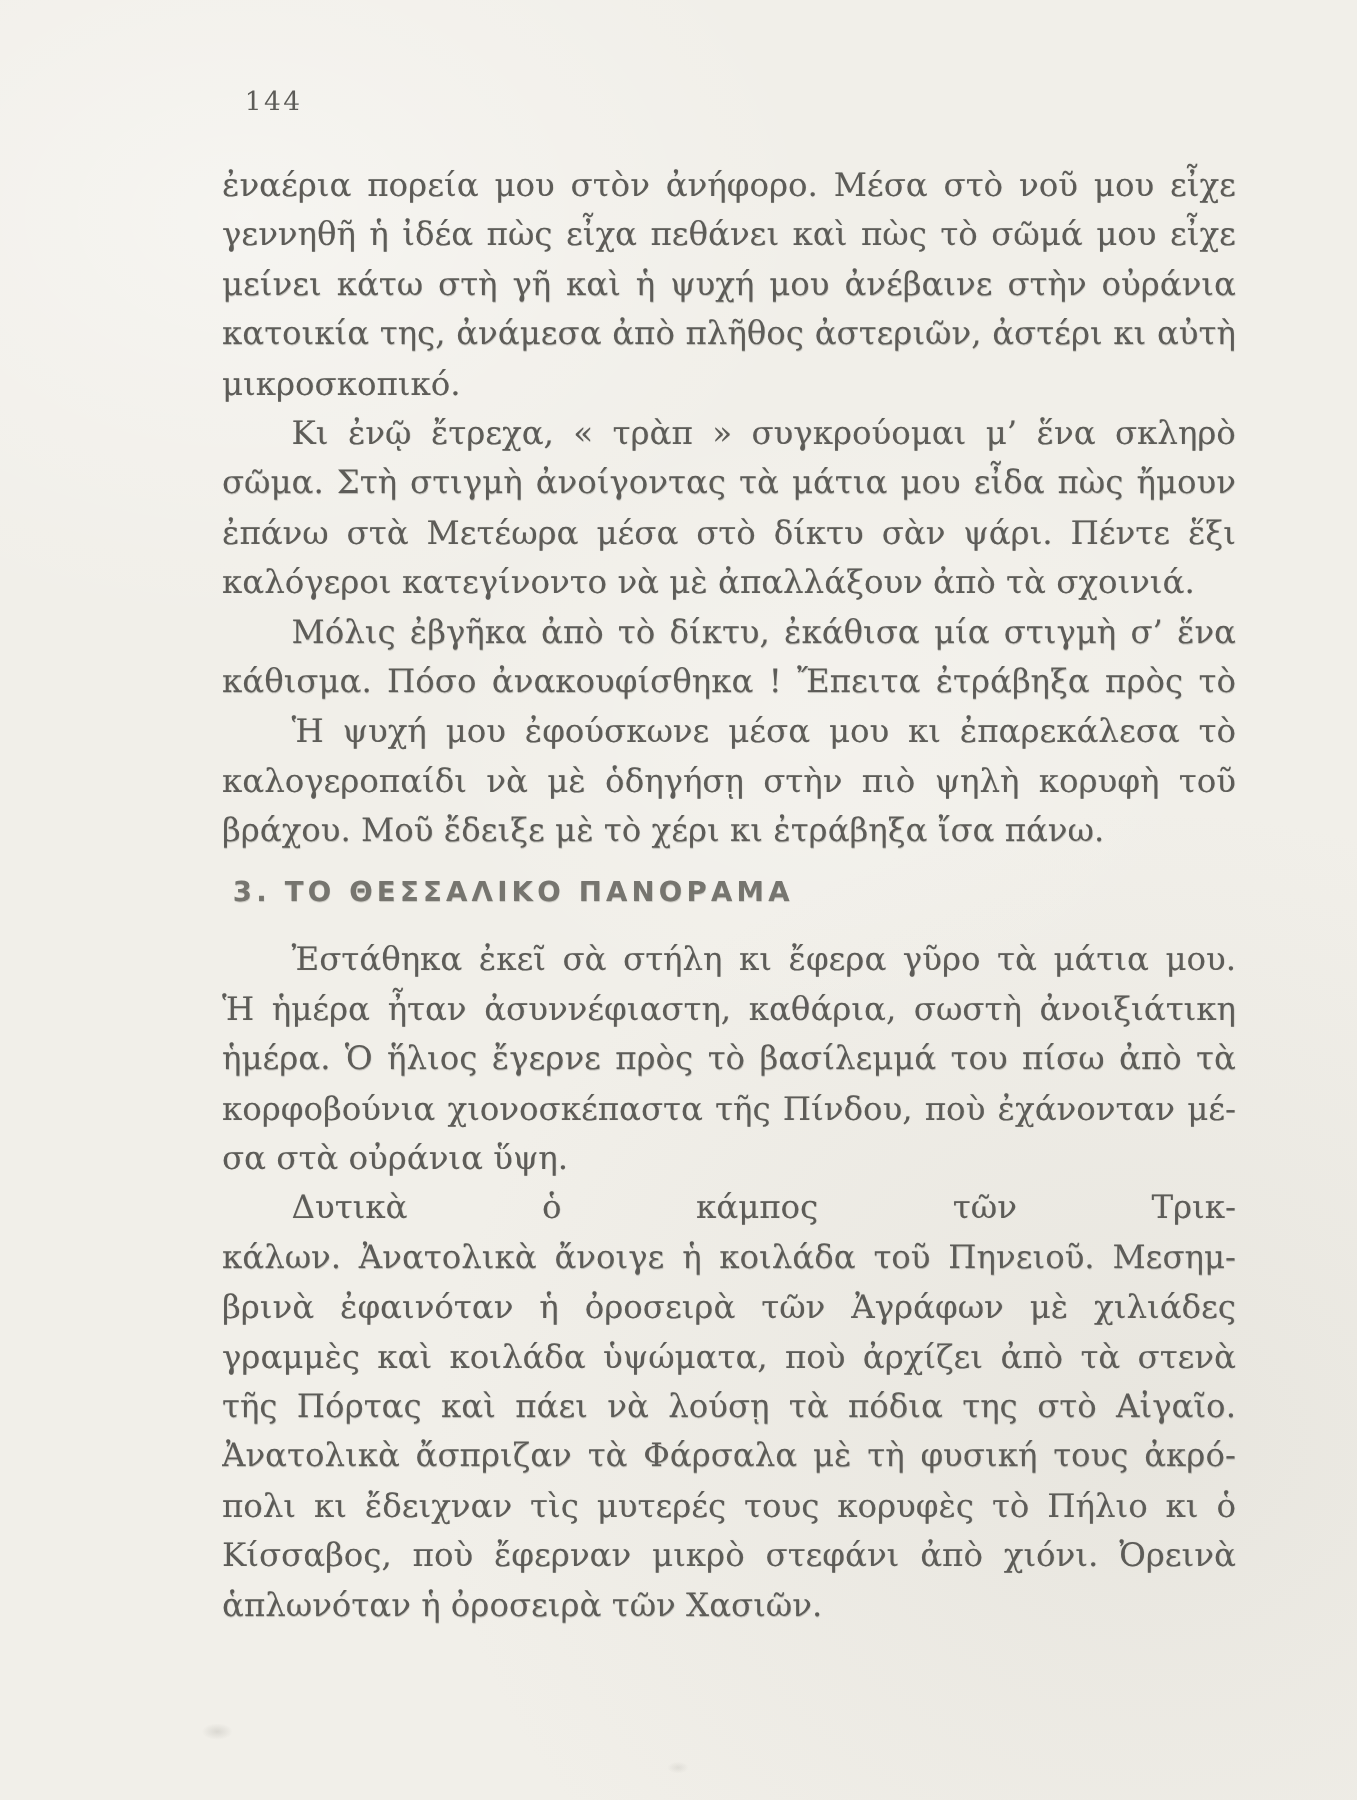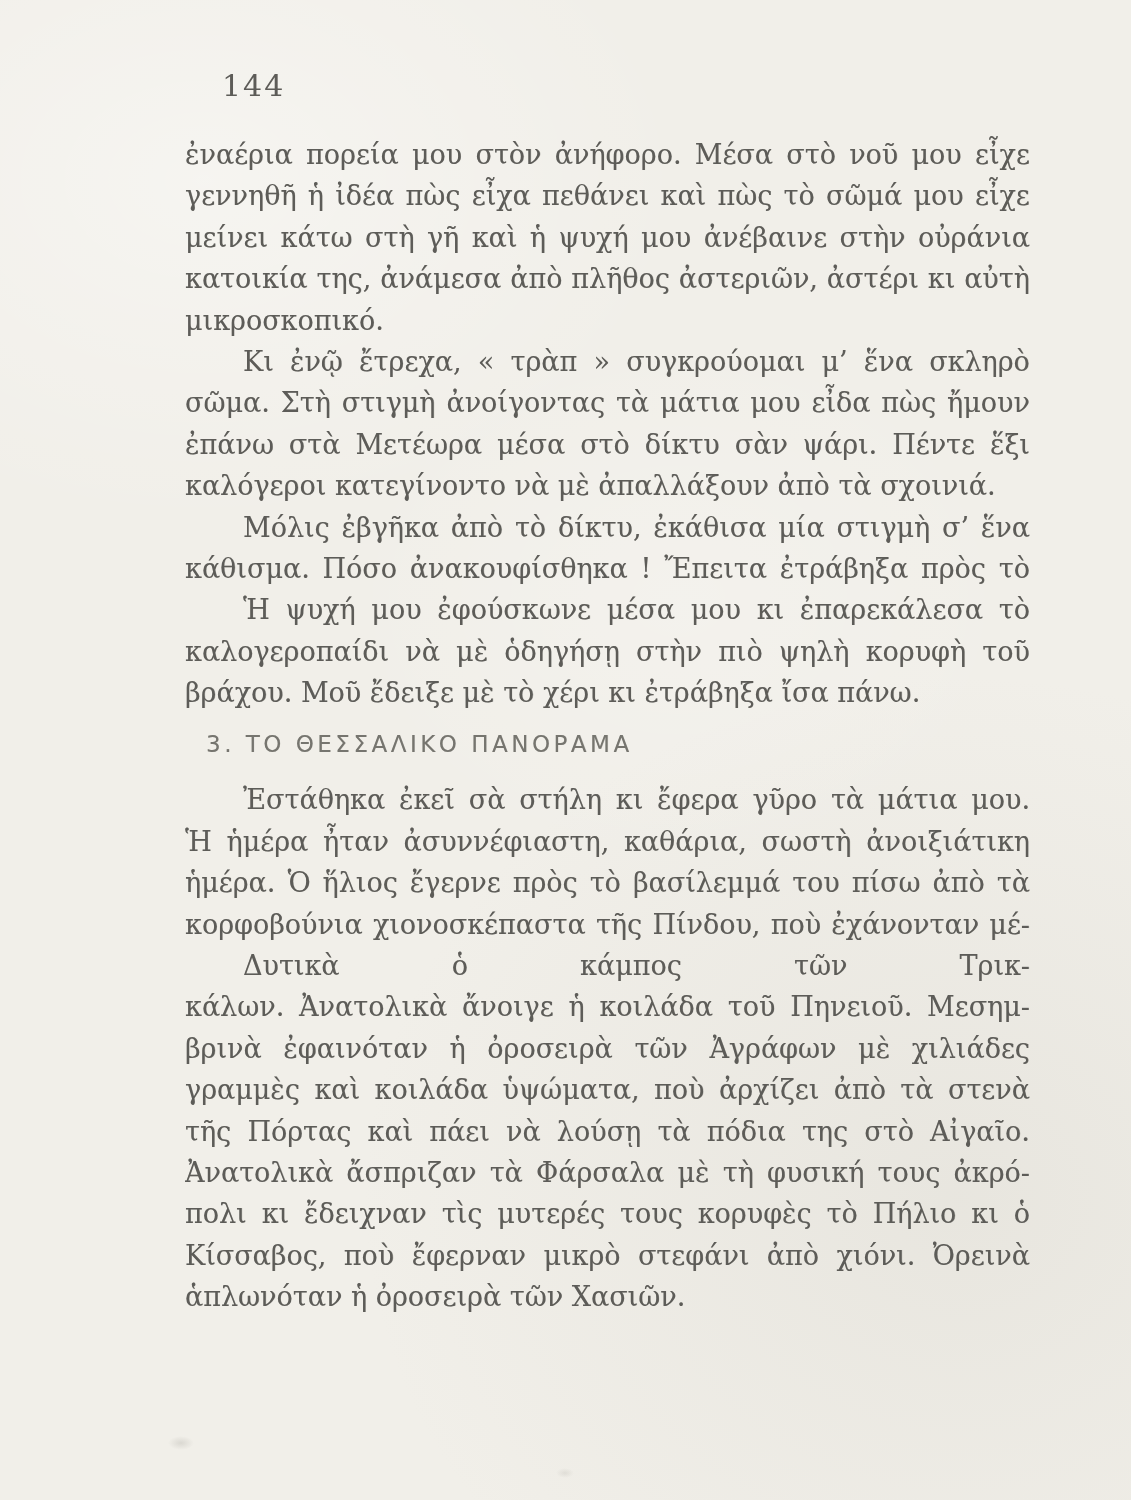--- a/index.html
+++ b/index.html
@@ -18,23 +18,23 @@
     font-family: "DejaVu Serif", serif;
     color: var(--ink, #5d5c58);
     position: relative;
   }
   .page {
     position: absolute;
     inset: 0;
   }
   .page-number {
     position: absolute;
-    left: 222px;
+    left: 204px;
     top: 66px;
-    font-size: 30px;
+    font-size: 22px;
     line-height: 40px;
     letter-spacing: 2px;
     color: var(--ink, #5d5c58);
   }
   .text-block {
     position: absolute;
     left: 185px;
     top: 134px;
     width: 845px;
     font-size: 27px;
@@ -48,23 +48,23 @@
   }
   .line.just {
     display: flex;
     justify-content: space-between;
     align-items: baseline;
   }
   .line.indent {
     padding-left: 58px;
   }
   .section-heading {
-    margin: 16px 0 20px 21px;
+    margin: 16px 0 20px 9px;
     font-family: "DejaVu Sans", sans-serif;
-    font-weight: 400;
+    font-weight: 700;
     font-size: 23px;
     line-height: 30px;
     letter-spacing: 3.5px;
     color: var(--heading, #76756f);
     text-shadow: 0.3px 0.3px 0.6px rgba(110,109,104,0.3);
   }
   .smudge {
     position: absolute;
     border-radius: 50%;
     pointer-events: none;
@@ -269,20 +269,21 @@
           </div>
           <div class="line just">
             <span>κορφοβούνια</span>
             <span>χιονοσκέπαστα</span>
             <span>τῆς</span>
             <span>Πίνδου,</span>
             <span>ποὺ</span>
             <span>ἐχάνονταν</span>
             <span>μέ-</span>
           </div>
+          <div class="line">σα στὰ οὐράνια ὕψη.</div>
         </div>
         <div>
           <div class="line indent just">
             <span>Δυτικὰ</span>
             <span>ὁ</span>
             <span>κάμπος</span>
             <span>τῶν</span>
             <span>Τρικ-</span>
           </div>
           <div class="line just">

